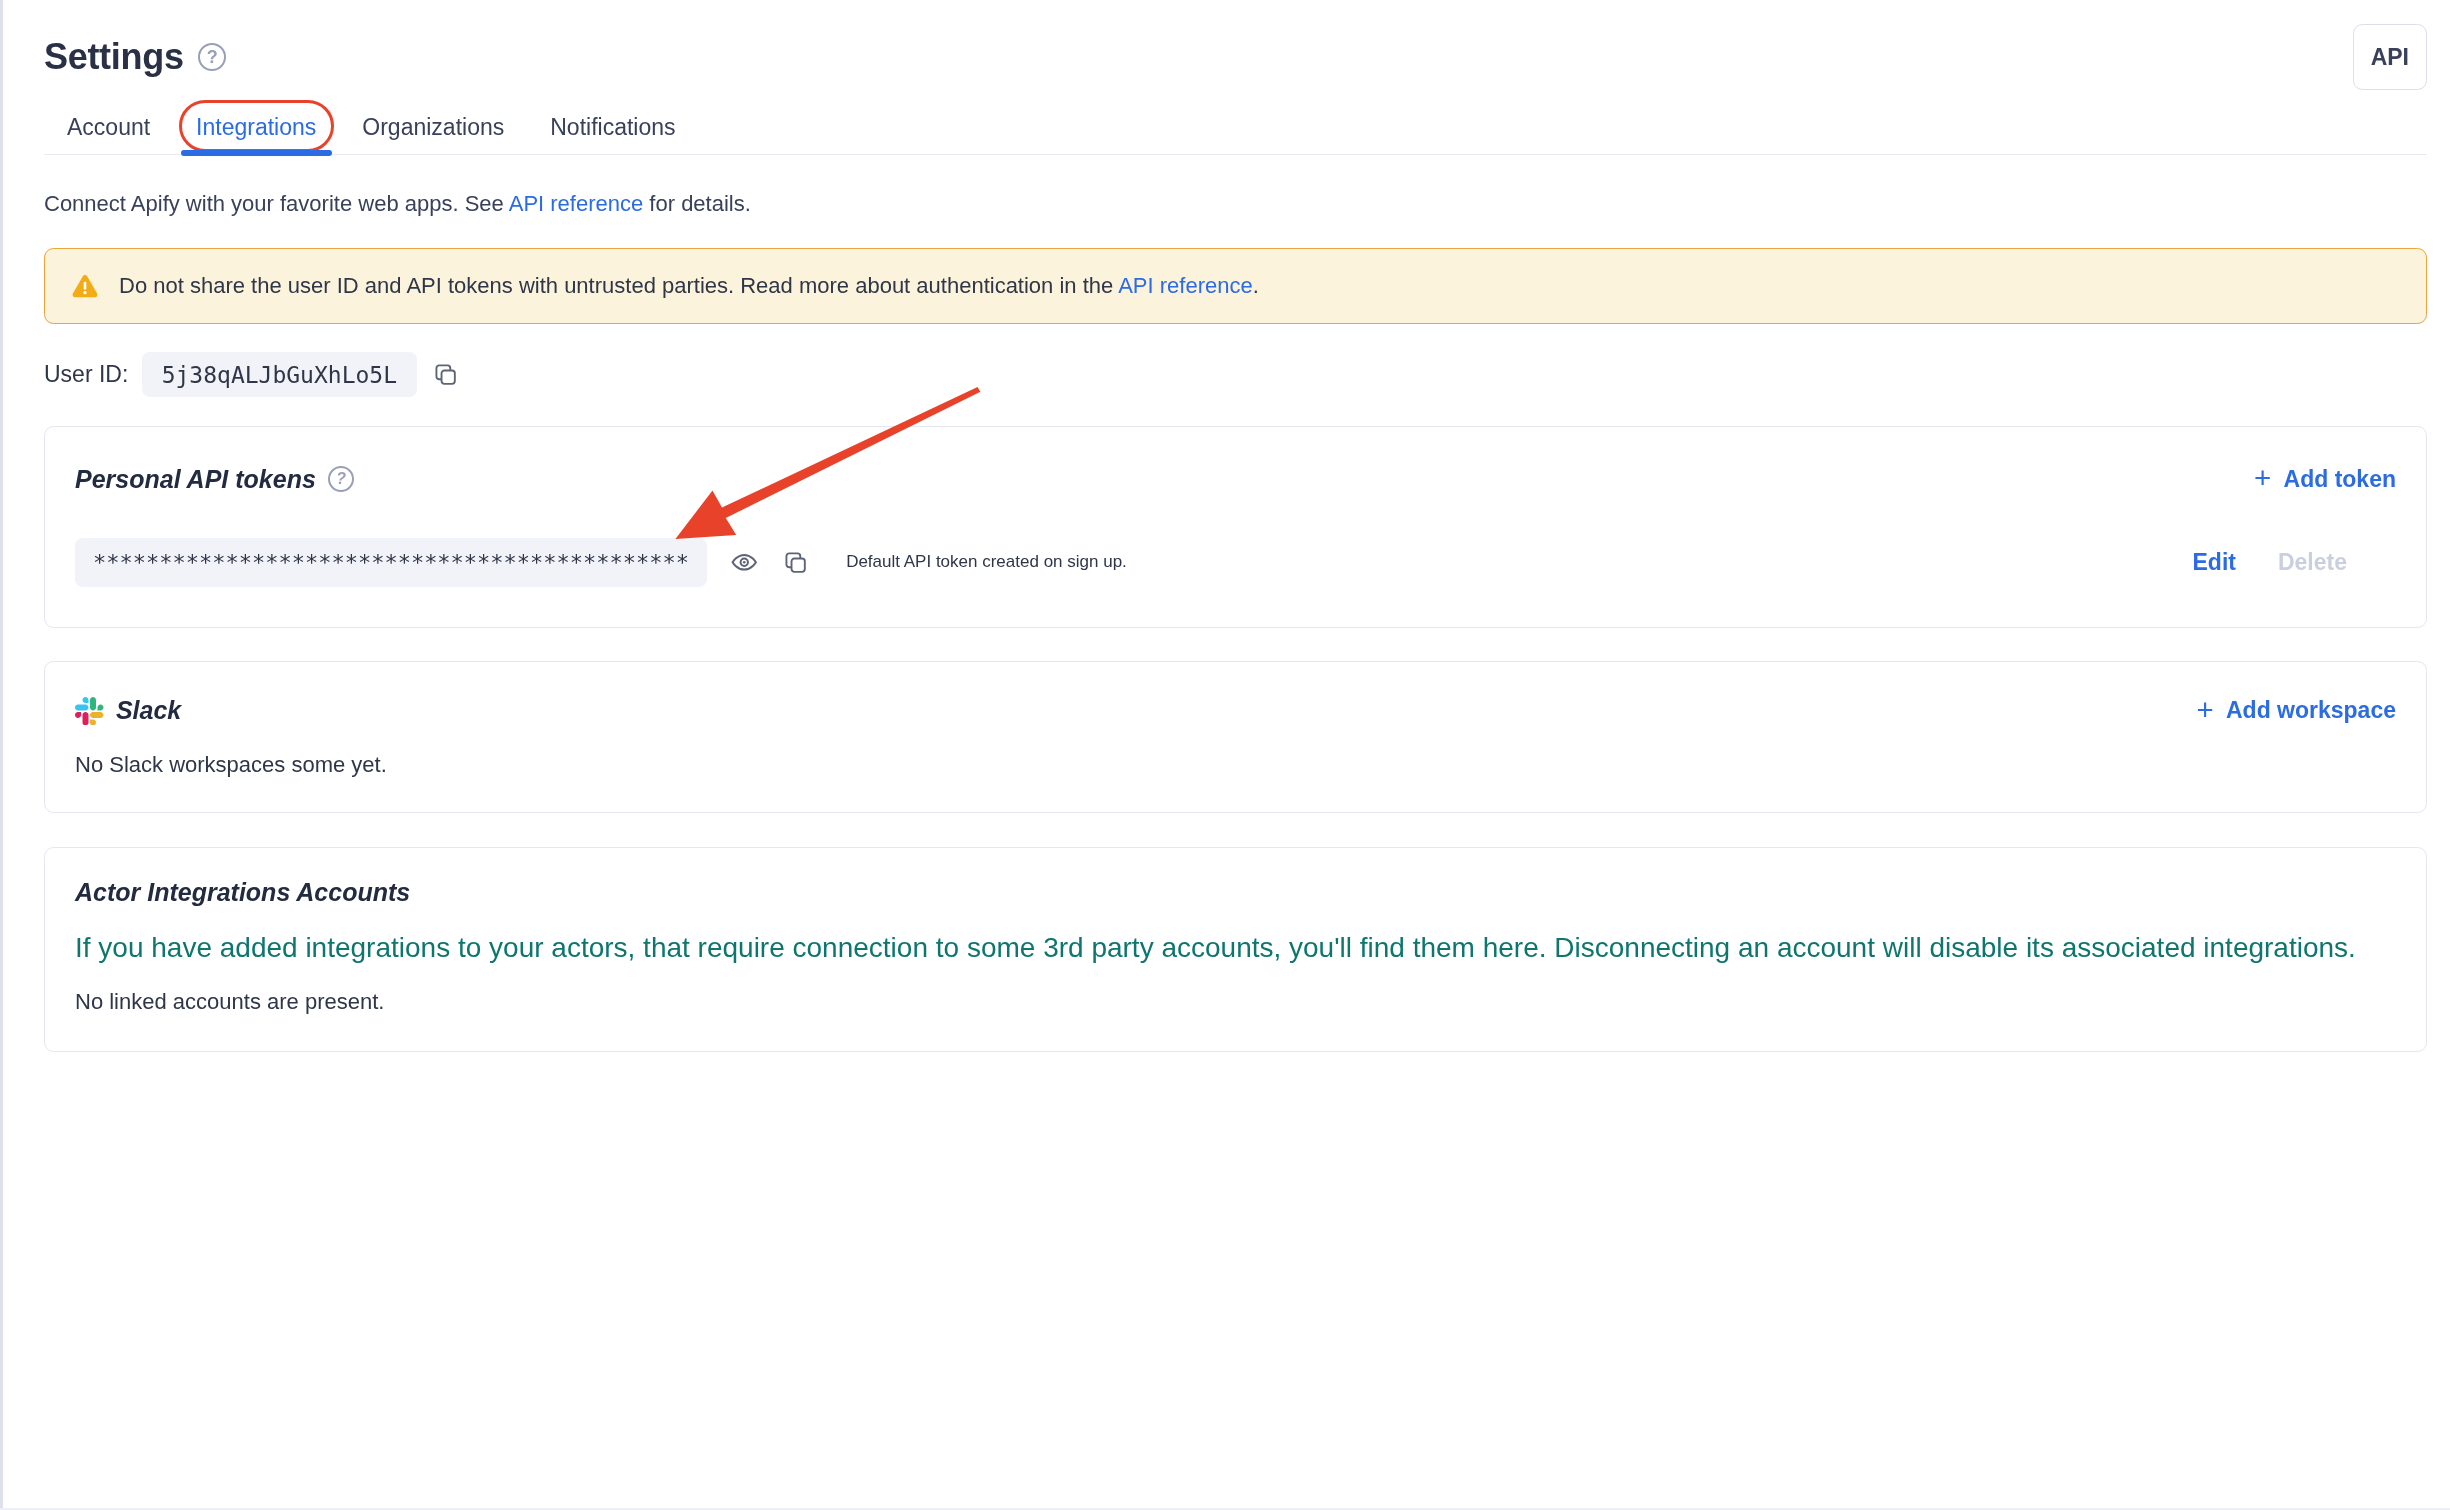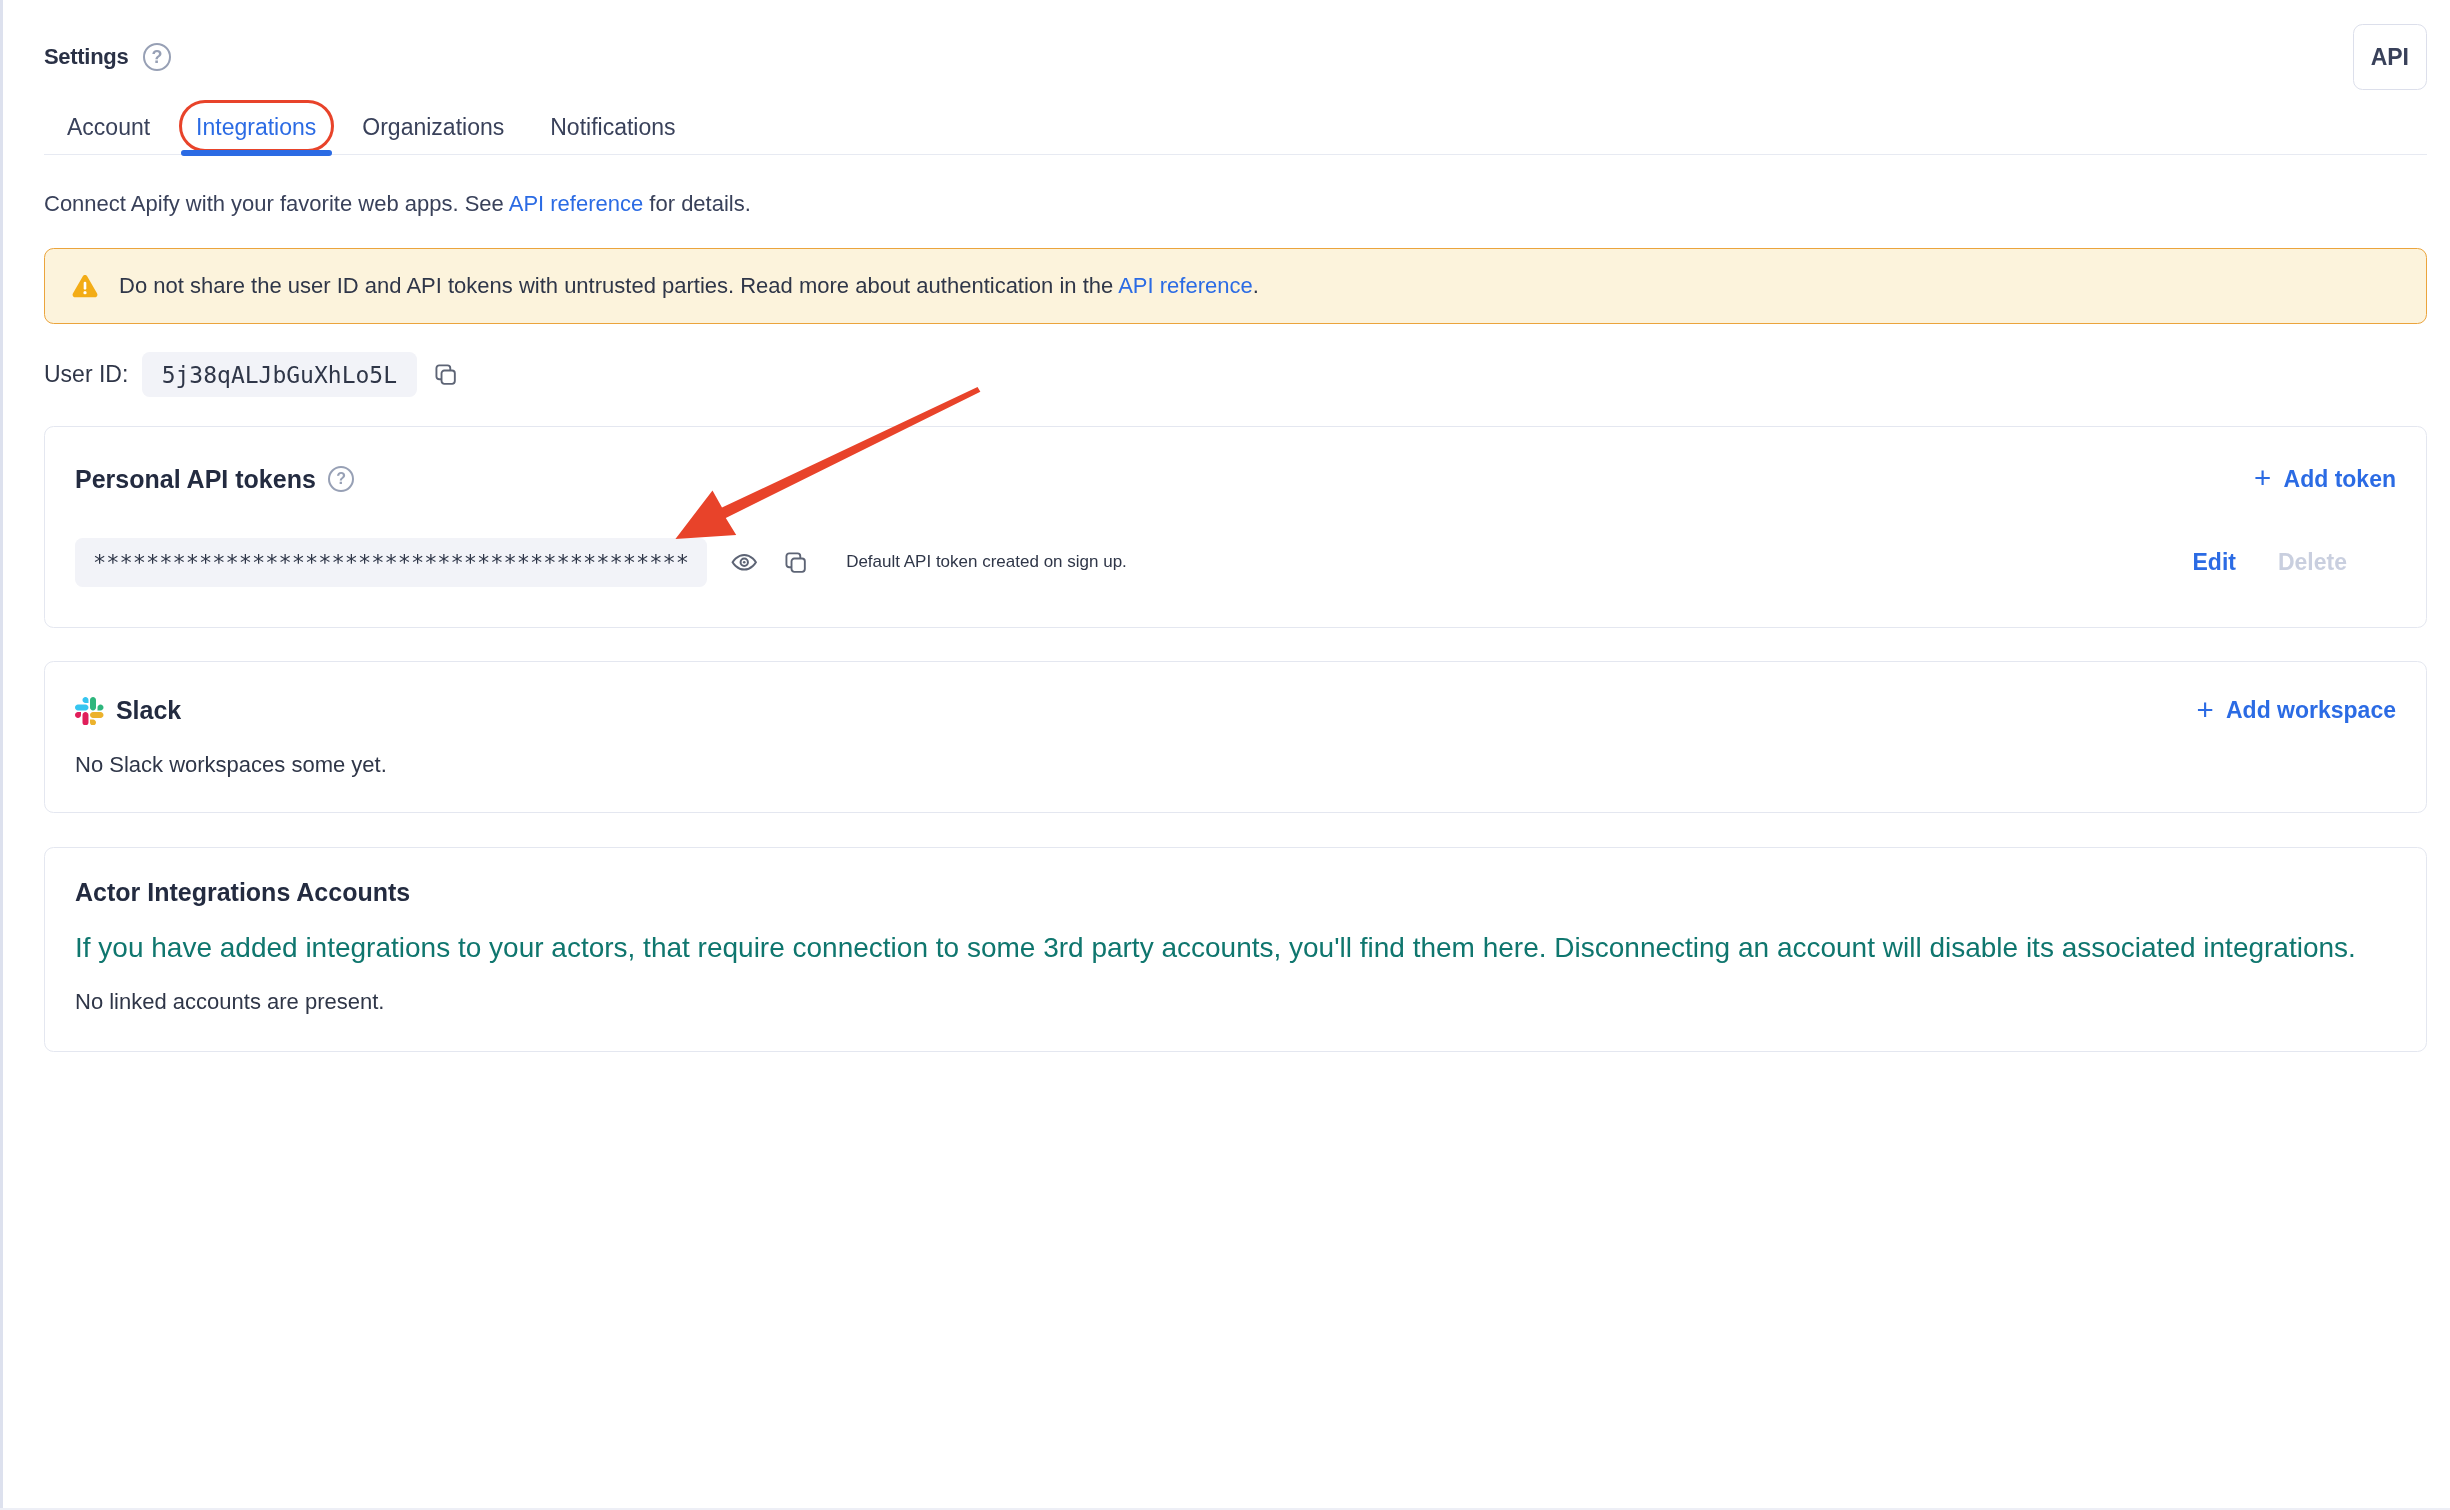--- a/index.html
+++ b/index.html
@@ -12,21 +12,21 @@
     overflow: hidden;
   }
   .edge-left  { position:absolute; left:0; top:0; width:2.9px; height:100%; background:#dde1ee; }
   .edge-bottom{ position:absolute; left:0; bottom:0; width:100%; height:2.9px; background:#edeff6; }
 
   .container { position:absolute; left:44px; top:0; width:2383px; }
 
   
   .header { display:flex; justify-content:space-between; align-items:center; margin-top:31px; height:52px; }
   .title-wrap { display:flex; align-items:center; gap:14.3px; }
-  .page-title { font-size:22px; font-weight:700; color:#2a3146; letter-spacing:-0.3px; }
+  .page-title { font-size:36px; font-weight:700; color:#2a3146; letter-spacing:-0.3px; }
   .help-icon { width:28.5px; height:28.5px; border:2.4px solid #97a0b5; border-radius:50%;
     color:#97a0b5; font-size:18px; font-weight:700; display:flex; align-items:center;
     justify-content:center; cursor:pointer; }
   .help-icon.small { width:26px; height:26px; font-size:16px; }
   .api-btn { min-width:72px; height:66px; padding:0 17px; border:1.9px solid #dcdfeb; border-radius:9.5px;
     background:#fff; font-size:23px; font-weight:600; color:#39415a;
     display:flex; align-items:center; justify-content:center; cursor:pointer; }
 
   
   .tabs { margin-top:17px; display:flex; align-items:center; height:55px;
@@ -49,21 +49,21 @@
 
   
   .user-row { margin-top:28.5px; display:flex; align-items:center; font-size:23px; color:#2f3648; }
   .chip { background:#f2f3f8; border-radius:7.6px; padding:9.5px 20px; margin-left:13.3px;
     font-family:"DejaVu Sans Mono", monospace; font-size:23px; color:#2f3648; }
   .icon-btn { background:none; border:none; cursor:pointer; display:flex; align-items:center; }
 
   
   .card { border:1.9px solid #e4e7f0; border-radius:9.5px; margin-top:28.5px; padding:38px 30px 40px; }
   .card-header { display:flex; justify-content:space-between; align-items:center; }
-  .card-title { font-size:25px; font-weight:700; color:#232b40; display:flex; align-items:center; gap:12.4px; }
+  .card-title { font-size:25px; font-weight:700; color:#232b40; display:flex; align-items:center; gap:12.4px;font-style:italic; }
   .add-link { color:#2b6be4; font-size:23px; font-weight:600; display:flex; align-items:center;
     gap:12.4px; cursor:pointer; }
   .plus-glyph { font-size:29.5px; font-weight:500; line-height:1; margin-top:-2.9px; }
 
   .token-row { margin-top:44px; display:flex; align-items:center; }
   .token-chip { background:#f2f3f8; border-radius:7.6px; padding:12.4px 18px;
     font-family:"DejaVu Sans Mono", monospace; font-size:22px; color:#2f3648; }
   .token-row .icon-btn { margin-left:23px; }
   .token-desc { margin-left:38px; font-size:17px; color:#2f3648; }
   .flex-spacer { flex:1; }

